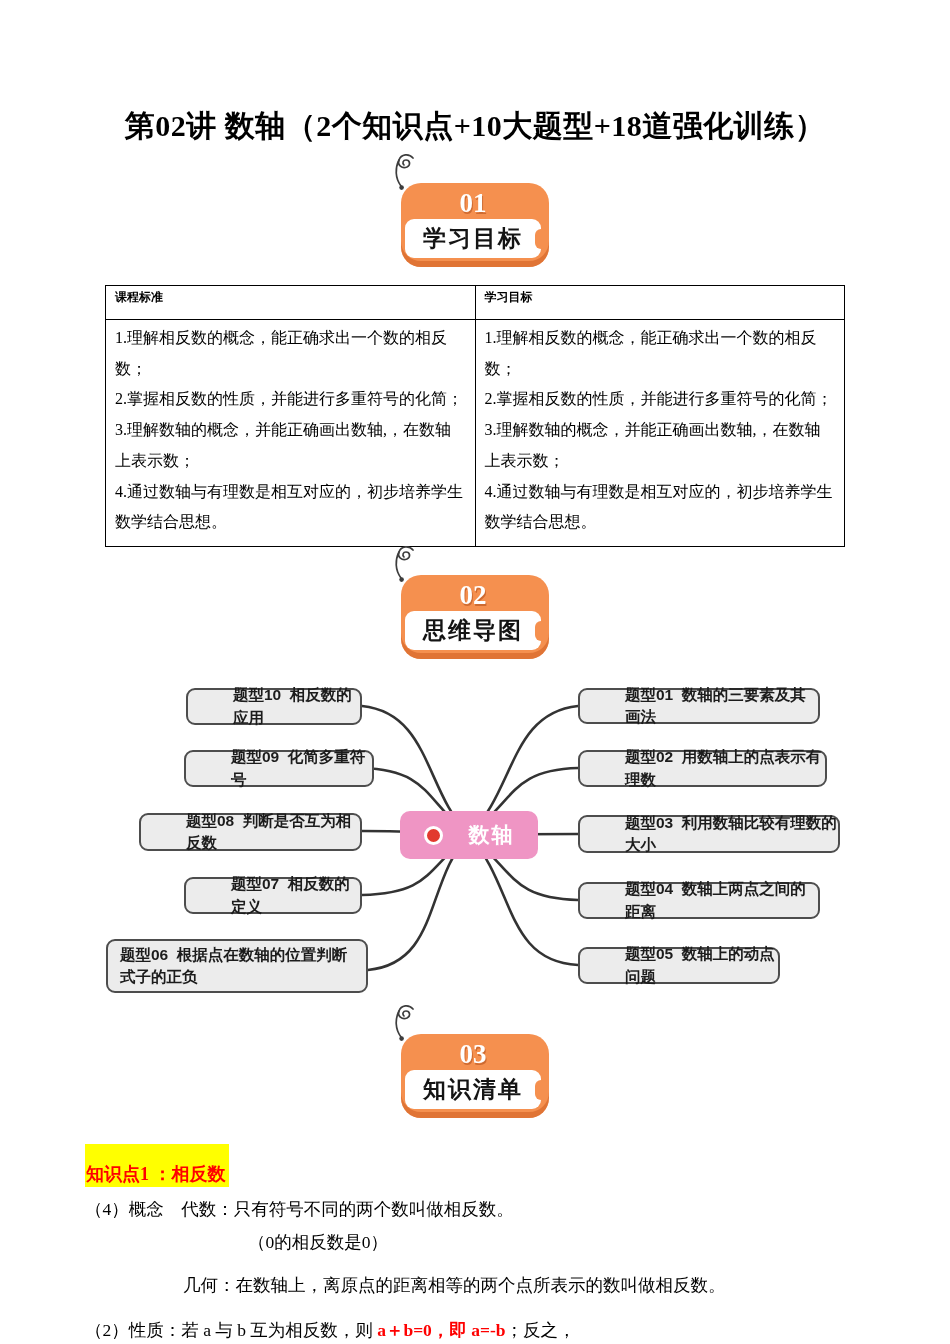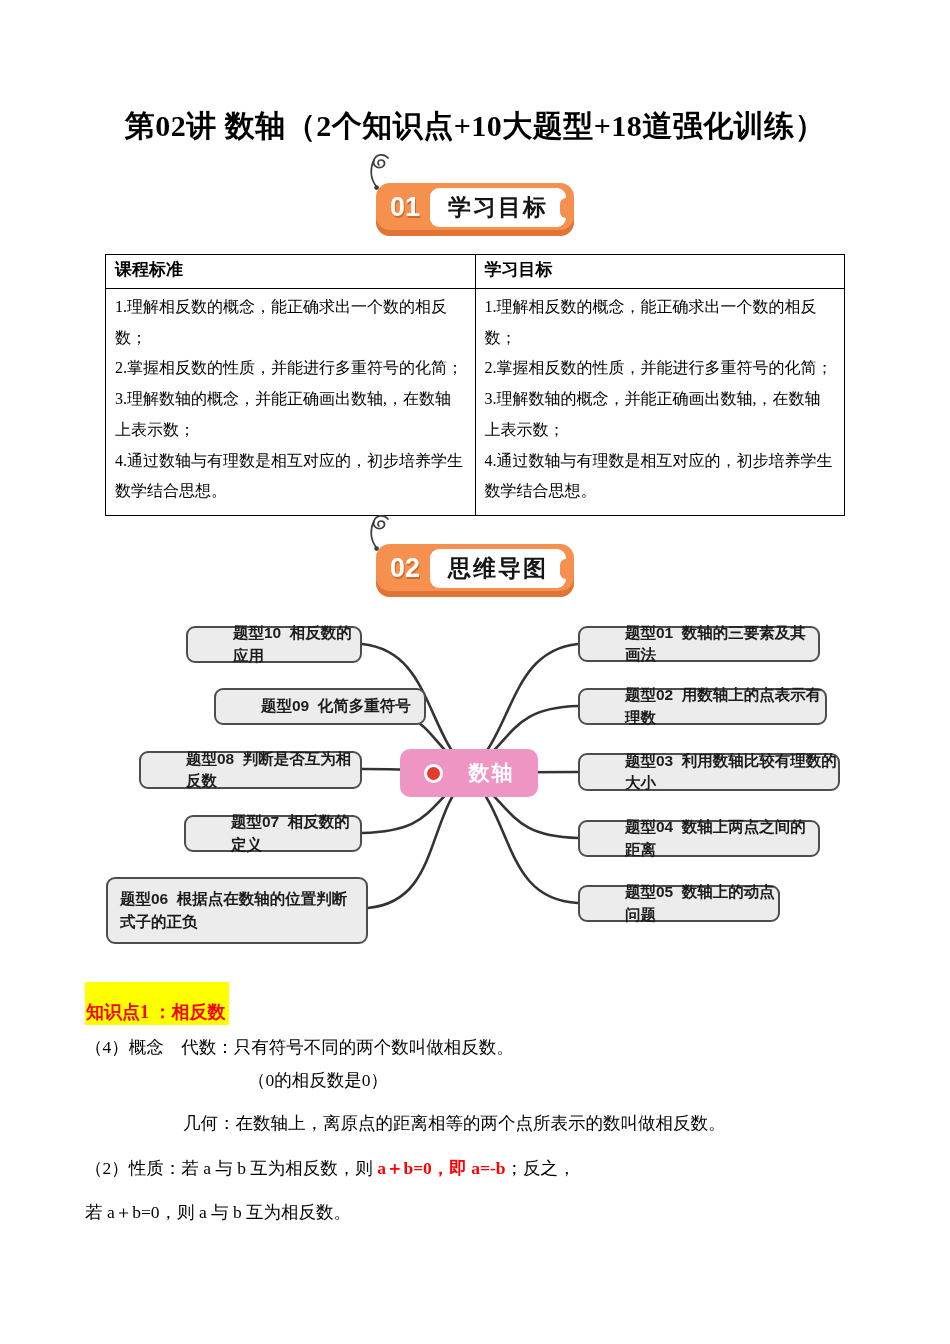--- a/index.html
+++ b/index.html
@@ -11,24 +11,25 @@
   }
   
   .doc-title {
     padding-top:106px; text-align:center;
     font-size:30px; font-weight:bold; letter-spacing:0.5px;
   }
   
   .badge-row { display:flex; justify-content:center; }
   .badge {
     position:relative; display:flex; align-items:center;
-    background:#F5904F; border-radius:14px;
+    background:#F5904F; border-radius:20px;
     padding:5px 8px 9px 4px;
     box-shadow: inset 0 -6px 0 rgba(205,92,32,0.55);
-    font-family:Liberation Sans, sans-serif;
+    font-family:Liberation Serif, serif;
+    flex-direction:column;
   }
   .badge-num {
     width:50px; text-align:center; color:#ffffff;
     font-size:27px; font-weight:bold;
     text-shadow:1px 2px 0 rgba(160,60,10,0.45);
   }
   .badge-label {
     position:relative; background:#ffffff; border-radius:9px;
     padding:4px 18px; font-size:23px; font-weight:bold; color:#141414;
     letter-spacing:2px;
@@ -41,49 +42,49 @@
   .pin { position:absolute; left:-12px; top:-31px; }
   
   .obj-table {
     width:740px; margin:18px auto 0; border-collapse:collapse;
     table-layout:fixed;
   }
   .obj-table th, .obj-table td {
     border:1.6px solid #000; vertical-align:top; text-align:left;
     padding:3px 9px;
   }
-  .obj-table th { font-size:17px; font-weight:bold; height:34px; }
+  .obj-table th { font-size:12px; font-weight:bold; height:34px; }
   .obj-table td { font-size:16px; line-height:1.92; padding-bottom:8px; }
   .obj-table td p { margin:0; }
   
   .mindmap { position:relative; width:950px; height:347px; margin-top:12px; }
   .mm-lines { position:absolute; left:0; top:0; }
   .mm-node {
-    position:absolute; display:flex; align-items:center; justify-content:flex-start;
+    position:absolute; display:flex; align-items:center; justify-content:flex-end;
     background:#ECECEC; border:2px solid #4D4D4D; border-radius:9px;
     font-family:"Liberation Sans", sans-serif; font-weight:bold;
     font-size:15.5px; color:#1c1c1c; white-space:pre-wrap; line-height:1.45;padding-left:45px;
   }
   .mm-center {
     position:absolute; left:400px; top:140px; width:138px; height:48px;
     background:#EF95C4; border-radius:10px;
     display:flex; align-items:center; justify-content:center; gap:26px;
     color:#ffffff; font-family:"Liberation Sans", sans-serif;
     font-size:21px; font-weight:bold; letter-spacing:2px;
   }
   .mm-dot {
     width:19px; height:19px; background:#E23A2E;
     border:3px solid #ffffff; border-radius:50%;
   }
   
   .n-l10 { left:186px; top:17px;  width:176px; height:37px; }
-  .n-l09 { left:184px; top:79px;  width:212px; height:37px;margin-left:30px; }
+  .n-l09 { left:184px; top:79px;  width:190px; height:37px; }
   .n-l08 { left:139px; top:142px; width:223px; height:38px; }
   .n-l07 { left:184px; top:206px; width:178px; height:37px; }
-  .n-l06 { left:106px; top:268px; width:262px; height:67px;
+  .n-l06 { left:106px; top:268px; width:262px; height:54px;
            justify-content:center; padding:16px 12px; }
   .n-r01 { left:578px; top:17px;  width:242px; height:36px; }
   .n-r02 { left:578px; top:79px;  width:249px; height:37px; }
   .n-r03 { left:578px; top:144px; width:262px; height:38px; }
   .n-r04 { left:578px; top:211px; width:242px; height:37px; }
   .n-r05 { left:578px; top:276px; width:202px; height:37px; }
   
   .knowledge { margin:26px 0 0 85px; font-size:17.5px; width:790px; }
   .kp-heading {
     display:inline-block; background:#FFFF00; color:#FE0000;
@@ -185,20 +186,33 @@
     <div class="mm-node n-r03"><span>题型03  利用数轴比较有理数的大小</span></div>
     <div class="mm-node n-r04"><span>题型04  数轴上两点之间的距离</span></div>
     <div class="mm-node n-r05"><span>题型05  数轴上的动点问题</span></div>
 
     <div class="mm-center">
       <span class="mm-dot"></span>
       <span>数轴</span>
     </div>
   </div>
 
+  <div class="badge-row badge-sec3">
+    <div class="badge">
+      <span class="pin">
+        <svg width="34" height="40" viewBox="0 0 34 40">
+          <path d="M24 6 C20 1 12 2 10 8 C8 13 13 17 18 15 C22 13 21 8 17 8 C14 8 13 11 15 13" stroke="#3d3d3d" stroke-width="1.7" fill="none" stroke-linecap="round"></path>
+          <path d="M10 8 C6 16 6 26 12 34" stroke="#3d3d3d" stroke-width="1.7" fill="none" stroke-linecap="round"></path>
+          <circle cx="12.6" cy="35.6" r="2.3" fill="#3d3d3d"></circle>
+        </svg>
+      </span>
+      <span class="badge-num">03</span>
+      <span class="badge-label">知识清单</span>
+    </div>
+  </div>
 
   <div class="knowledge">
     <span class="kp-heading">知识点1 ：相反数</span>
     <p class="k-line1">（4）概念　代数：只有符号不同的两个数叫做相反数。</p>
     <p class="k-line2">（0的相反数是0）</p>
     <p class="k-line3">几何：在数轴上，离原点的距离相等的两个点所表示的数叫做相反数。</p>
     <p class="k-line4">
       <span>（2）性质：若 a 与 b 互为相反数，则 </span><span class="red-em">a＋b=0，即 a=-b</span><span>；反之，</span>
     </p>
     <p class="k-line5">若 a＋b=0，则 a 与 b 互为相反数。</p>

